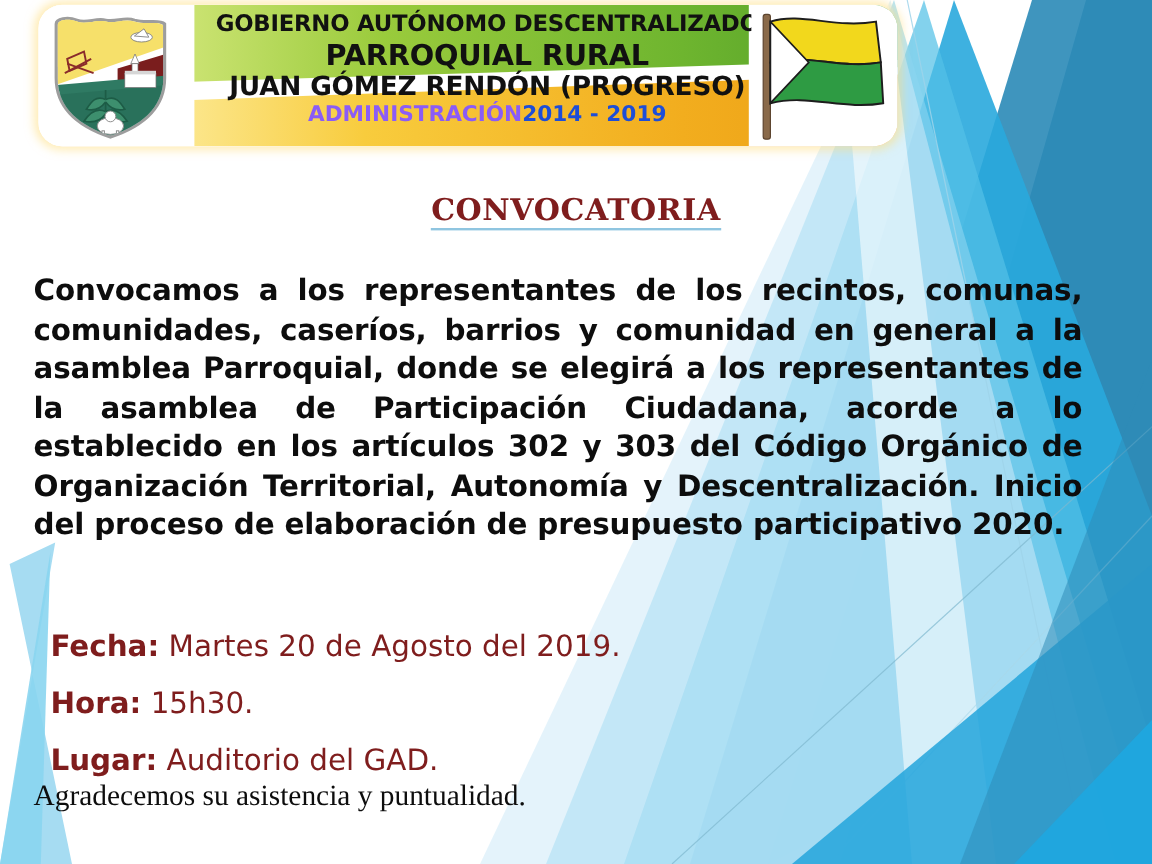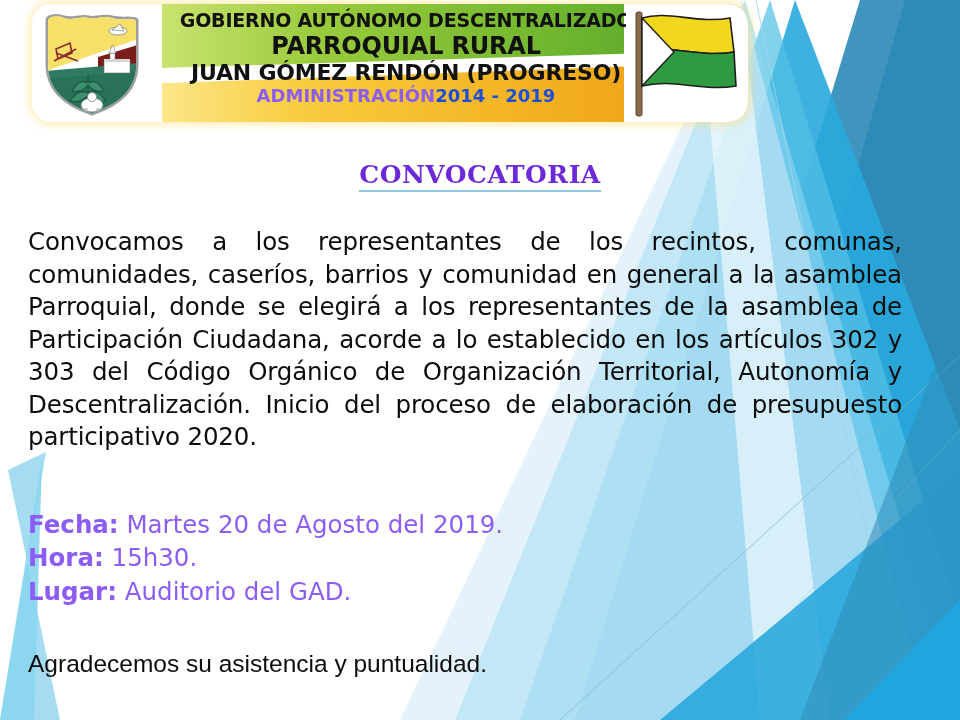--- a/index.html
+++ b/index.html
@@ -94,21 +94,21 @@
   
   .title {
     position: absolute;
     left: 0;
     top: 160px;
     width: 960px;
     text-align: center;
     font-family: "DejaVu Serif", serif;
     font-size: 25px;
     font-weight: bold;
-    color: #6d28d9;
+    color: #7f1d1d;
     letter-spacing: 0.5px;
   }
   .title span {
     border-bottom: 2px solid #8fc5e0;
     padding-bottom: 1px;
   }
 
   .body-block {
     position: absolute;
     left: 28px;
@@ -117,44 +117,45 @@
   }
   .para {
     font-family: "DejaVu Sans", sans-serif;
     font-size: 24.5px;
     color: #0d0d0d;
     text-align: justify;
     text-align-last: left;
     line-height: 1.33;
     margin: 0;
     letter-spacing: -0.15px;
+    font-weight: bold;
   }
 
   .details {
     position: absolute;
     left: 28px;
     top: 508px;
     width: 700px;
   }
   .det-line {
     font-family: "DejaVu Sans", sans-serif;
     font-size: 24.5px;
-    color: #8b5cf6;
+    color: #7f1d1d;
     line-height: 1.36;
-    margin: 0;
+    margin: 14px;
     white-space: nowrap;
   }
   .det-label { font-weight: bold; }
 
   .closing {
     position: absolute;
     left: 28px;
     top: 650px;
     width: 700px;
-    font-family: Liberation Sans, sans-serif;
+    font-family: Liberation Serif, serif;
     font-size: 24.5px;
     color: #0d0d0d;
     white-space: nowrap;
   }
 </style>
 </head>
 <body>
 
 <div id="slide">
 

